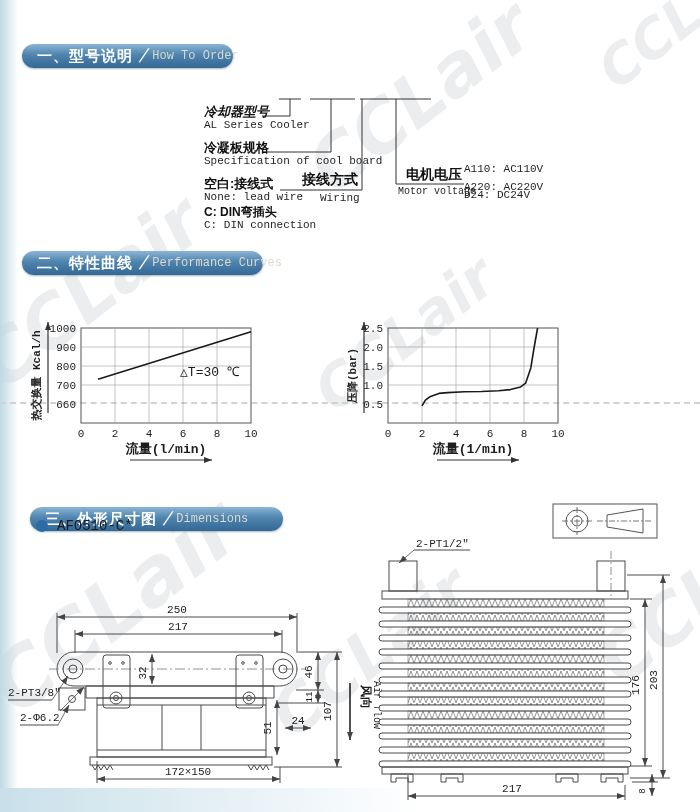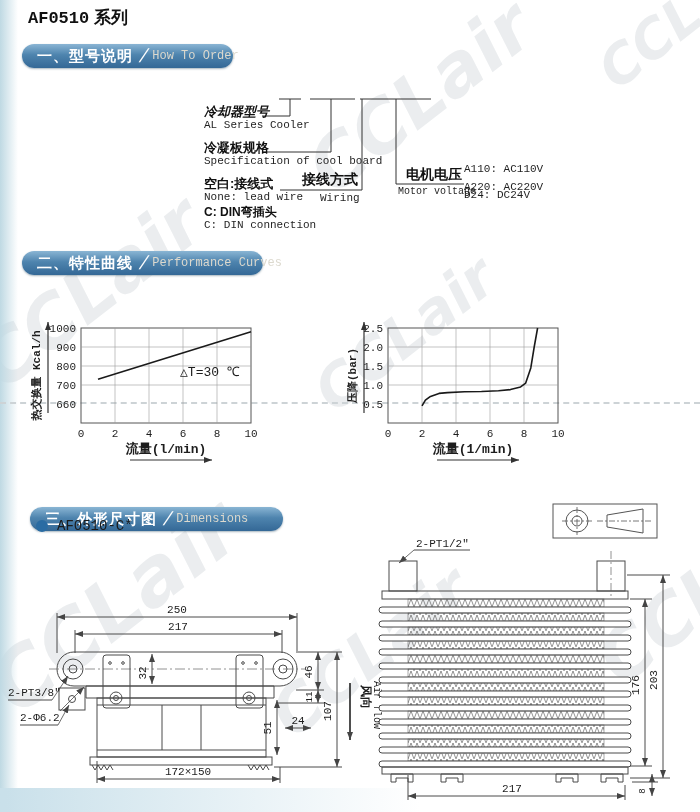--- a/index.html
+++ b/index.html
@@ -43,24 +43,20 @@
   <div class="wm" style="left:-40px;top:250px;font-size:72px;">CCLair</div>
   <div class="wm" style="left:300px;top:300px;font-size:58px;">CCLair</div>
   <div class="wm" style="left:-30px;top:560px;font-size:80px;">CCLair</div>
   <div class="wm" style="left:255px;top:615px;font-size:64px;">CCLair</div>
   <div class="wm" style="left:580px;top:550px;font-size:70px;">CCLair</div>
 
   <div class="abs edge-left"></div>
   <div class="abs edge-bottom"></div>
   <div class="abs page-dash"></div>
 
-  <div class="abs" style="left:28px;top:6px;font-size:17px;">
-    <span class="mono" style="font-weight:bold;">AF0510</span>
-    <span class="cn" style="font-size:17px;">系列</span>
-  </div>
 
   <div class="pill" style="left:22px;top:44px;width:182px;">
     <span class="p-cn">一、型号说明</span>
     <span class="p-slash">/</span>
     <span class="p-en">How To Order</span>
   </div>
 
   <div class="abs" style="left:0;top:75px;width:700px;height:160px;">
     <svg style="left:0;top:0;" width="700" height="160" viewBox="0 0 700 160">
       <g stroke="#333" stroke-width="1" fill="none">

